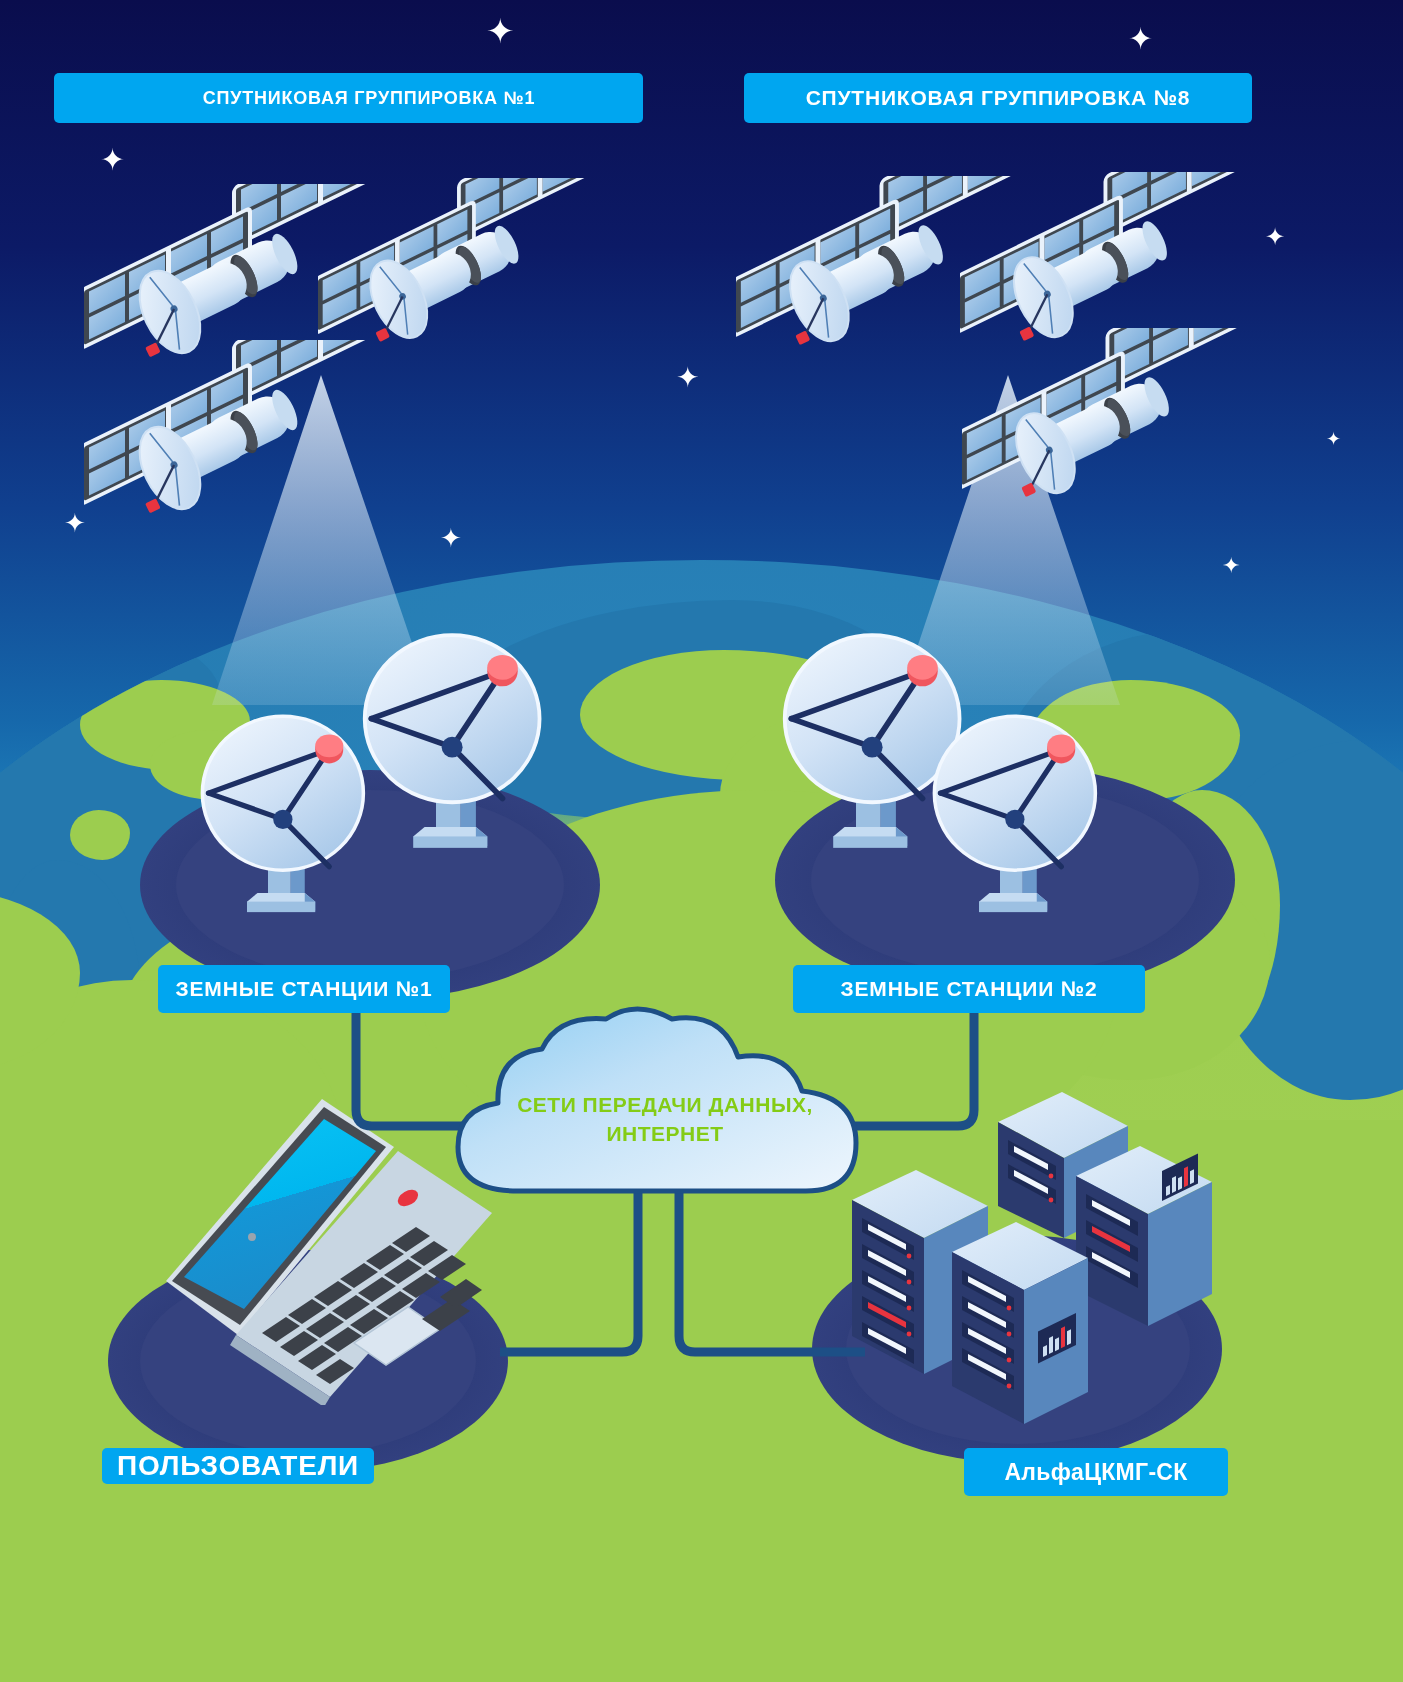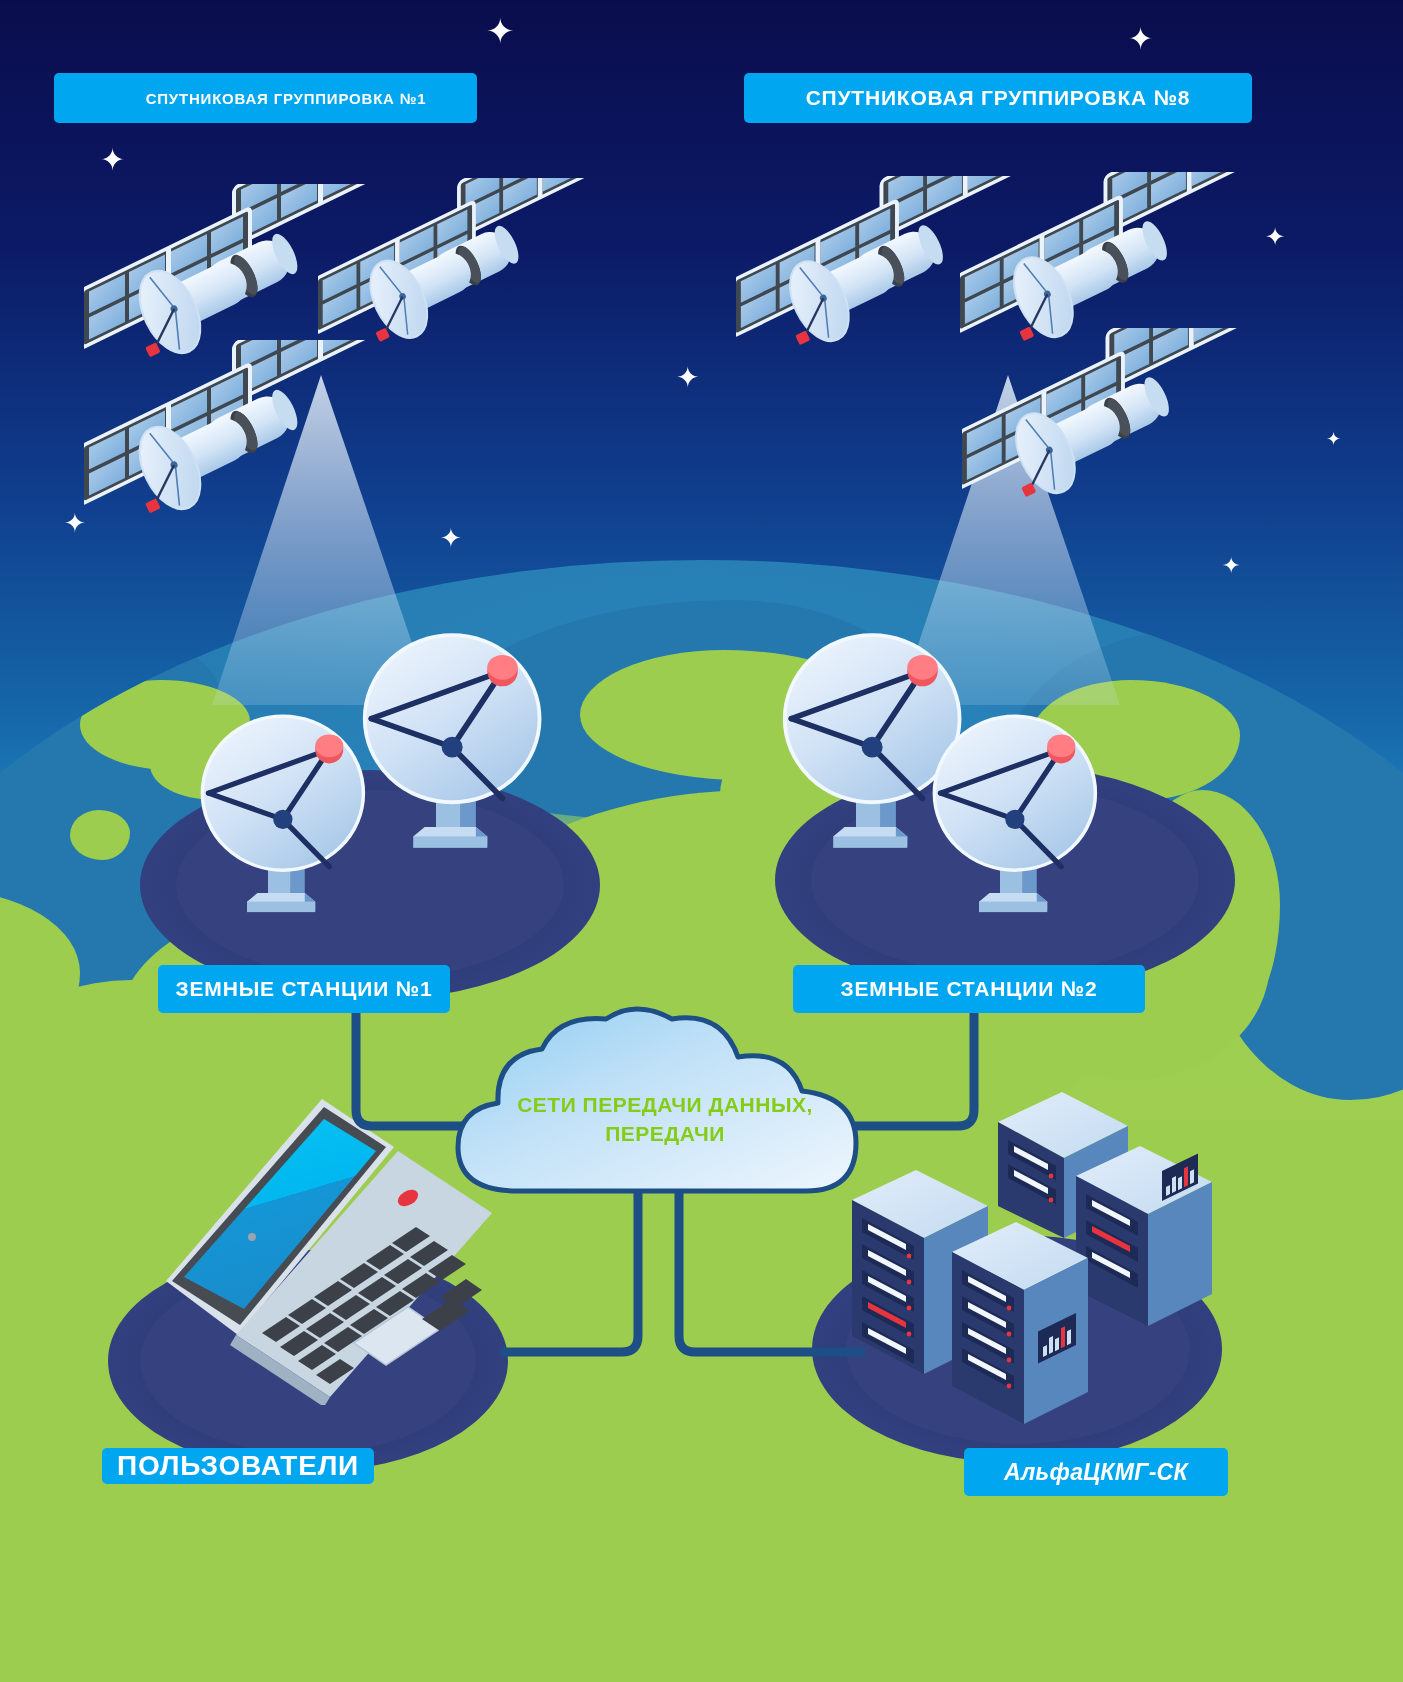--- a/index.html
+++ b/index.html
@@ -326,21 +326,21 @@
                Q 56 50 102 44
                Q 118 10 166 14
                Q 196 -6 232 14
                Q 282 6 298 52
                Q 348 44 362 86
                Q 416 92 416 138
                Q 416 186 366 186 Z" fill="url(#cloudG)" stroke="#1d4f86" stroke-width="5" stroke-linejoin="round"></path>
     </svg>
     <div class="cloud-text" style="top:85px;">
       <div>СЕТИ ПЕРЕДАЧИ ДАННЫХ,</div>
-      <div>ПЕРЕДАЧИ</div>
+      <div>ИНТЕРНЕТ</div>
     </div>
   </div>
 
   <div class="shadow-ell" style="left:108px;top:1250px;width:400px;height:222px;z-index:8;"></div>
   <div class="shadow-ell inner" style="left:140px;top:1268px;width:336px;height:186px;z-index:8;"></div>
 
   <svg class="laptop" style="left:140px;top:1085px;width:360px;height:320px;">
     <defs>
       <linearGradient id="scrG" x1="0" y1="0" x2="0.3" y2="1">
         <stop offset="0%" stop-color="#0bc4f5"></stop>
@@ -502,37 +502,37 @@
           <rect x="209" y="250" width="4" height="16"></rect>
         <rect x="215" y="254" width="4" height="12"></rect>
           <rect x="227" y="252" width="4" height="14"></rect>
       </g>
       <g transform="skewY(-26) translate(0,110)" fill="#e8343f">
         <rect x="221" y="246" width="4" height="20"></rect>
       </g>
     </g>
   </svg>
 
-  <div class="badge" style="left:54px;top:73px;width:423px;height:50px;font-size:15px;padding-left:41px;">
+  <div class="badge" style="left:54px;top:73px;width:589px;height:50px;font-size:18px;padding-left:41px;">
     <span>СПУТНИКОВАЯ ГРУППИРОВКА №1</span>
   </div>
 
   <div class="badge" style="left:744px;top:73px;width:508px;height:50px;font-size:21px;">
     <span>СПУТНИКОВАЯ ГРУППИРОВКА №8</span>
   </div>
 
   <div class="badge" style="left:158px;top:965px;width:292px;height:48px;font-size:21px;">
     <span>ЗЕМНЫЕ СТАНЦИИ №1</span>
   </div>
 
   <div class="badge" style="left:793px;top:965px;width:352px;height:48px;font-size:21px;">
     <span>ЗЕМНЫЕ СТАНЦИИ №2</span>
   </div>
 
   <div class="badge" style="left:102px;top:1448px;width:272px;height:36px;font-size:28px;">
     <span>ПОЛЬЗОВАТЕЛИ</span>
   </div>
 
-  <div class="badge" style="left:964px;top:1448px;width:264px;height:48px;font-size:23px;letter-spacing:.3px;font-style:italic;">
+  <div class="badge" style="left:964px;top:1448px;width:264px;height:48px;font-size:23px;letter-spacing:.3px;">
     <span>АльфаЦКМГ-СК</span>
   </div>
 
 </div>
 
 </body></html>

